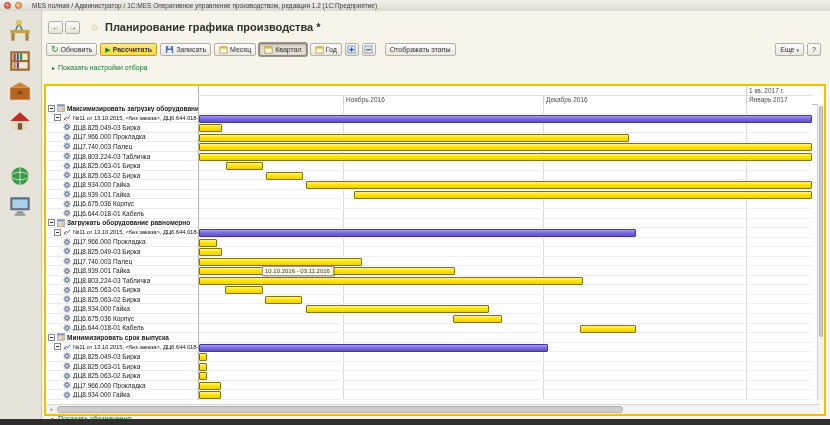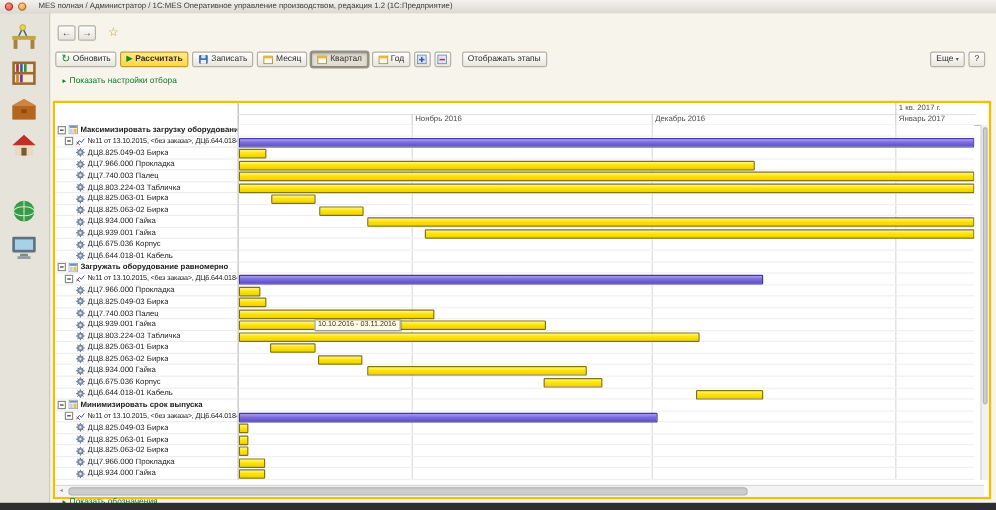--- a/index.html
+++ b/index.html
@@ -125,20 +125,21 @@
             <rect x="7" y="19" width="10" height="2" fill="#9098a0"></rect>
           </svg></div>
       </div>
 
     <div class="form">
 
       <div class="navrow">
         <button class="navbtn">←</button>
         <button class="navbtn">→</button>
         <span class="star">☆</span>
+        <span class="ptitle">Планирование графика производства *</span>
       </div>
 
       <div class="toolbar">
         <button class="tbtn">
           <span class="ic-refresh">↻</span>
           <span>Обновить</span>
         </button>
         <button class="tbtn accent">
           <span class="ic-play">▶</span>
           <span>Рассчитать</span>

